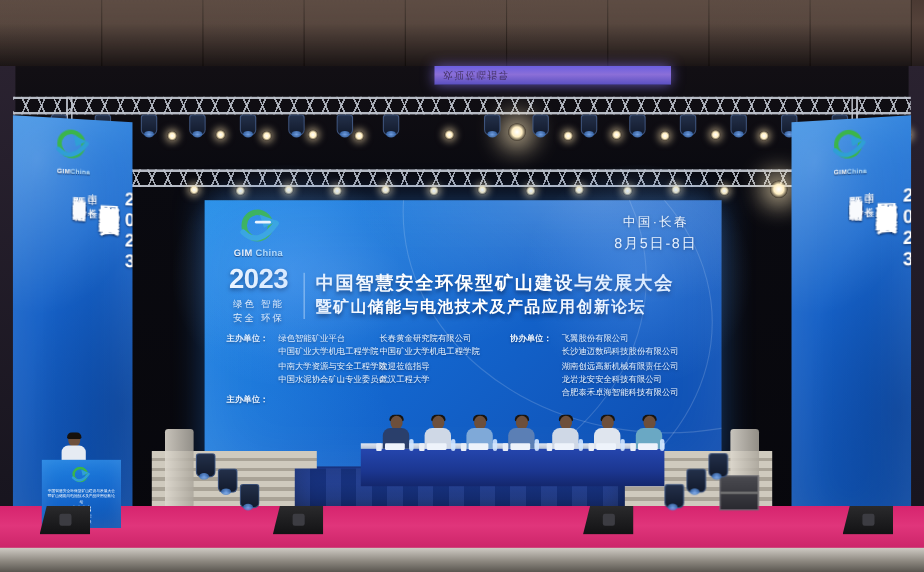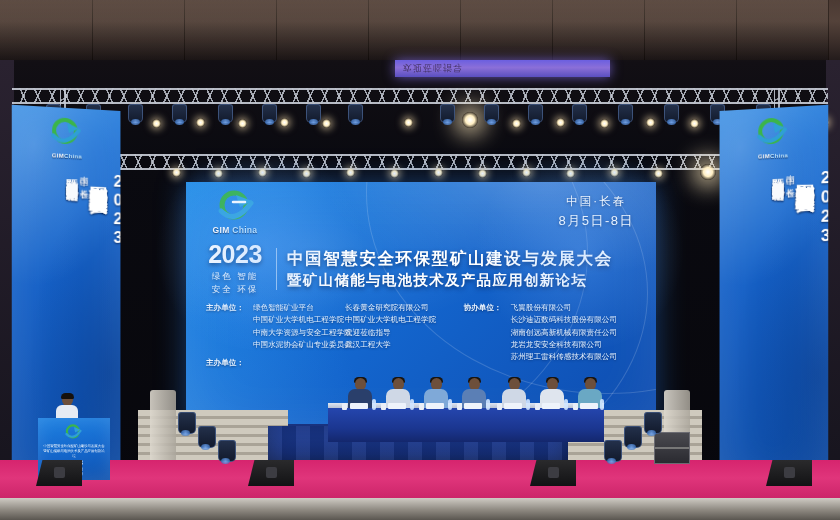--- a/index.html
+++ b/index.html
@@ -444,21 +444,21 @@
           <div class="org-line">
             <span class="org-label"></span>
             <span class="org-c2">湖南创远高新机械有限责任公司</span>
           </div>
           <div class="org-line">
             <span class="org-label"></span>
             <span class="org-c2">龙岩龙安安全科技有限公司</span>
           </div>
           <div class="org-line">
             <span class="org-label"></span>
-            <span class="org-c2">苏州理工雷科传感技术有限公司</span>
+            <span class="org-c2">合肥泰禾卓海智能科技有限公司</span>
           </div>
         </div>
       </div>
 
     </div>
   </div>
 
   <div class="platform"></div>
   <div class="steps l"></div>
   <div class="steps r"></div>

